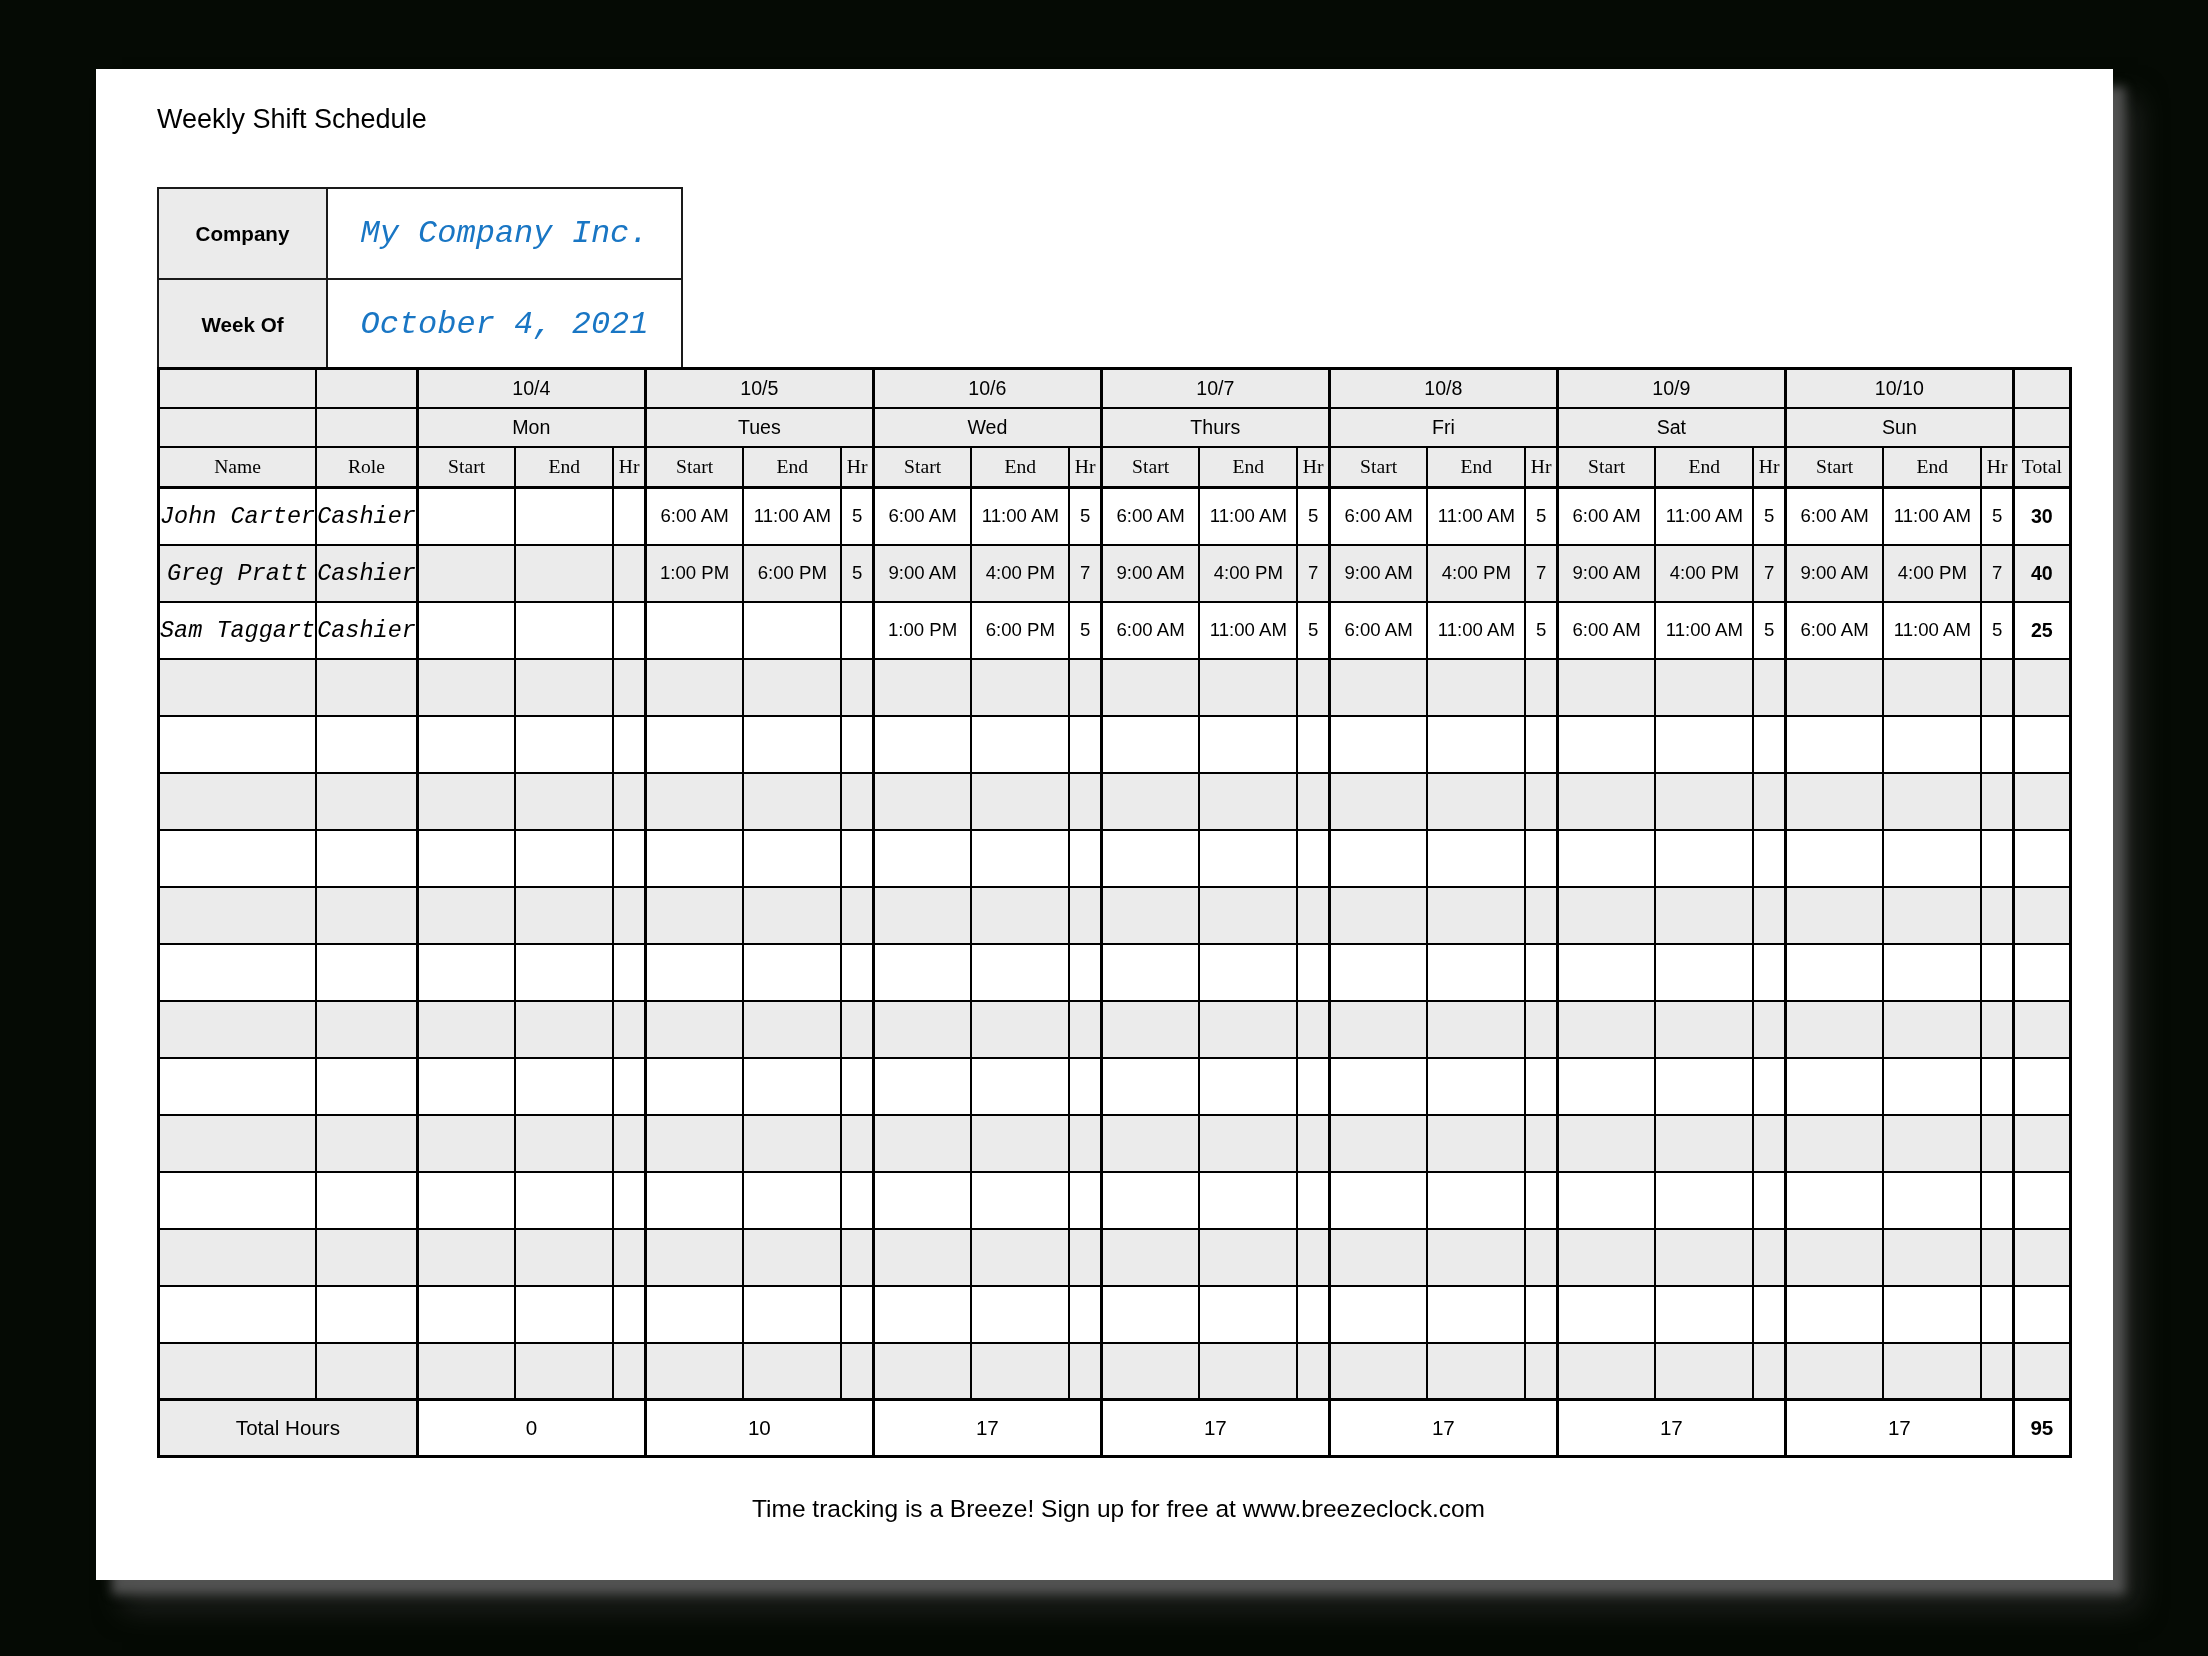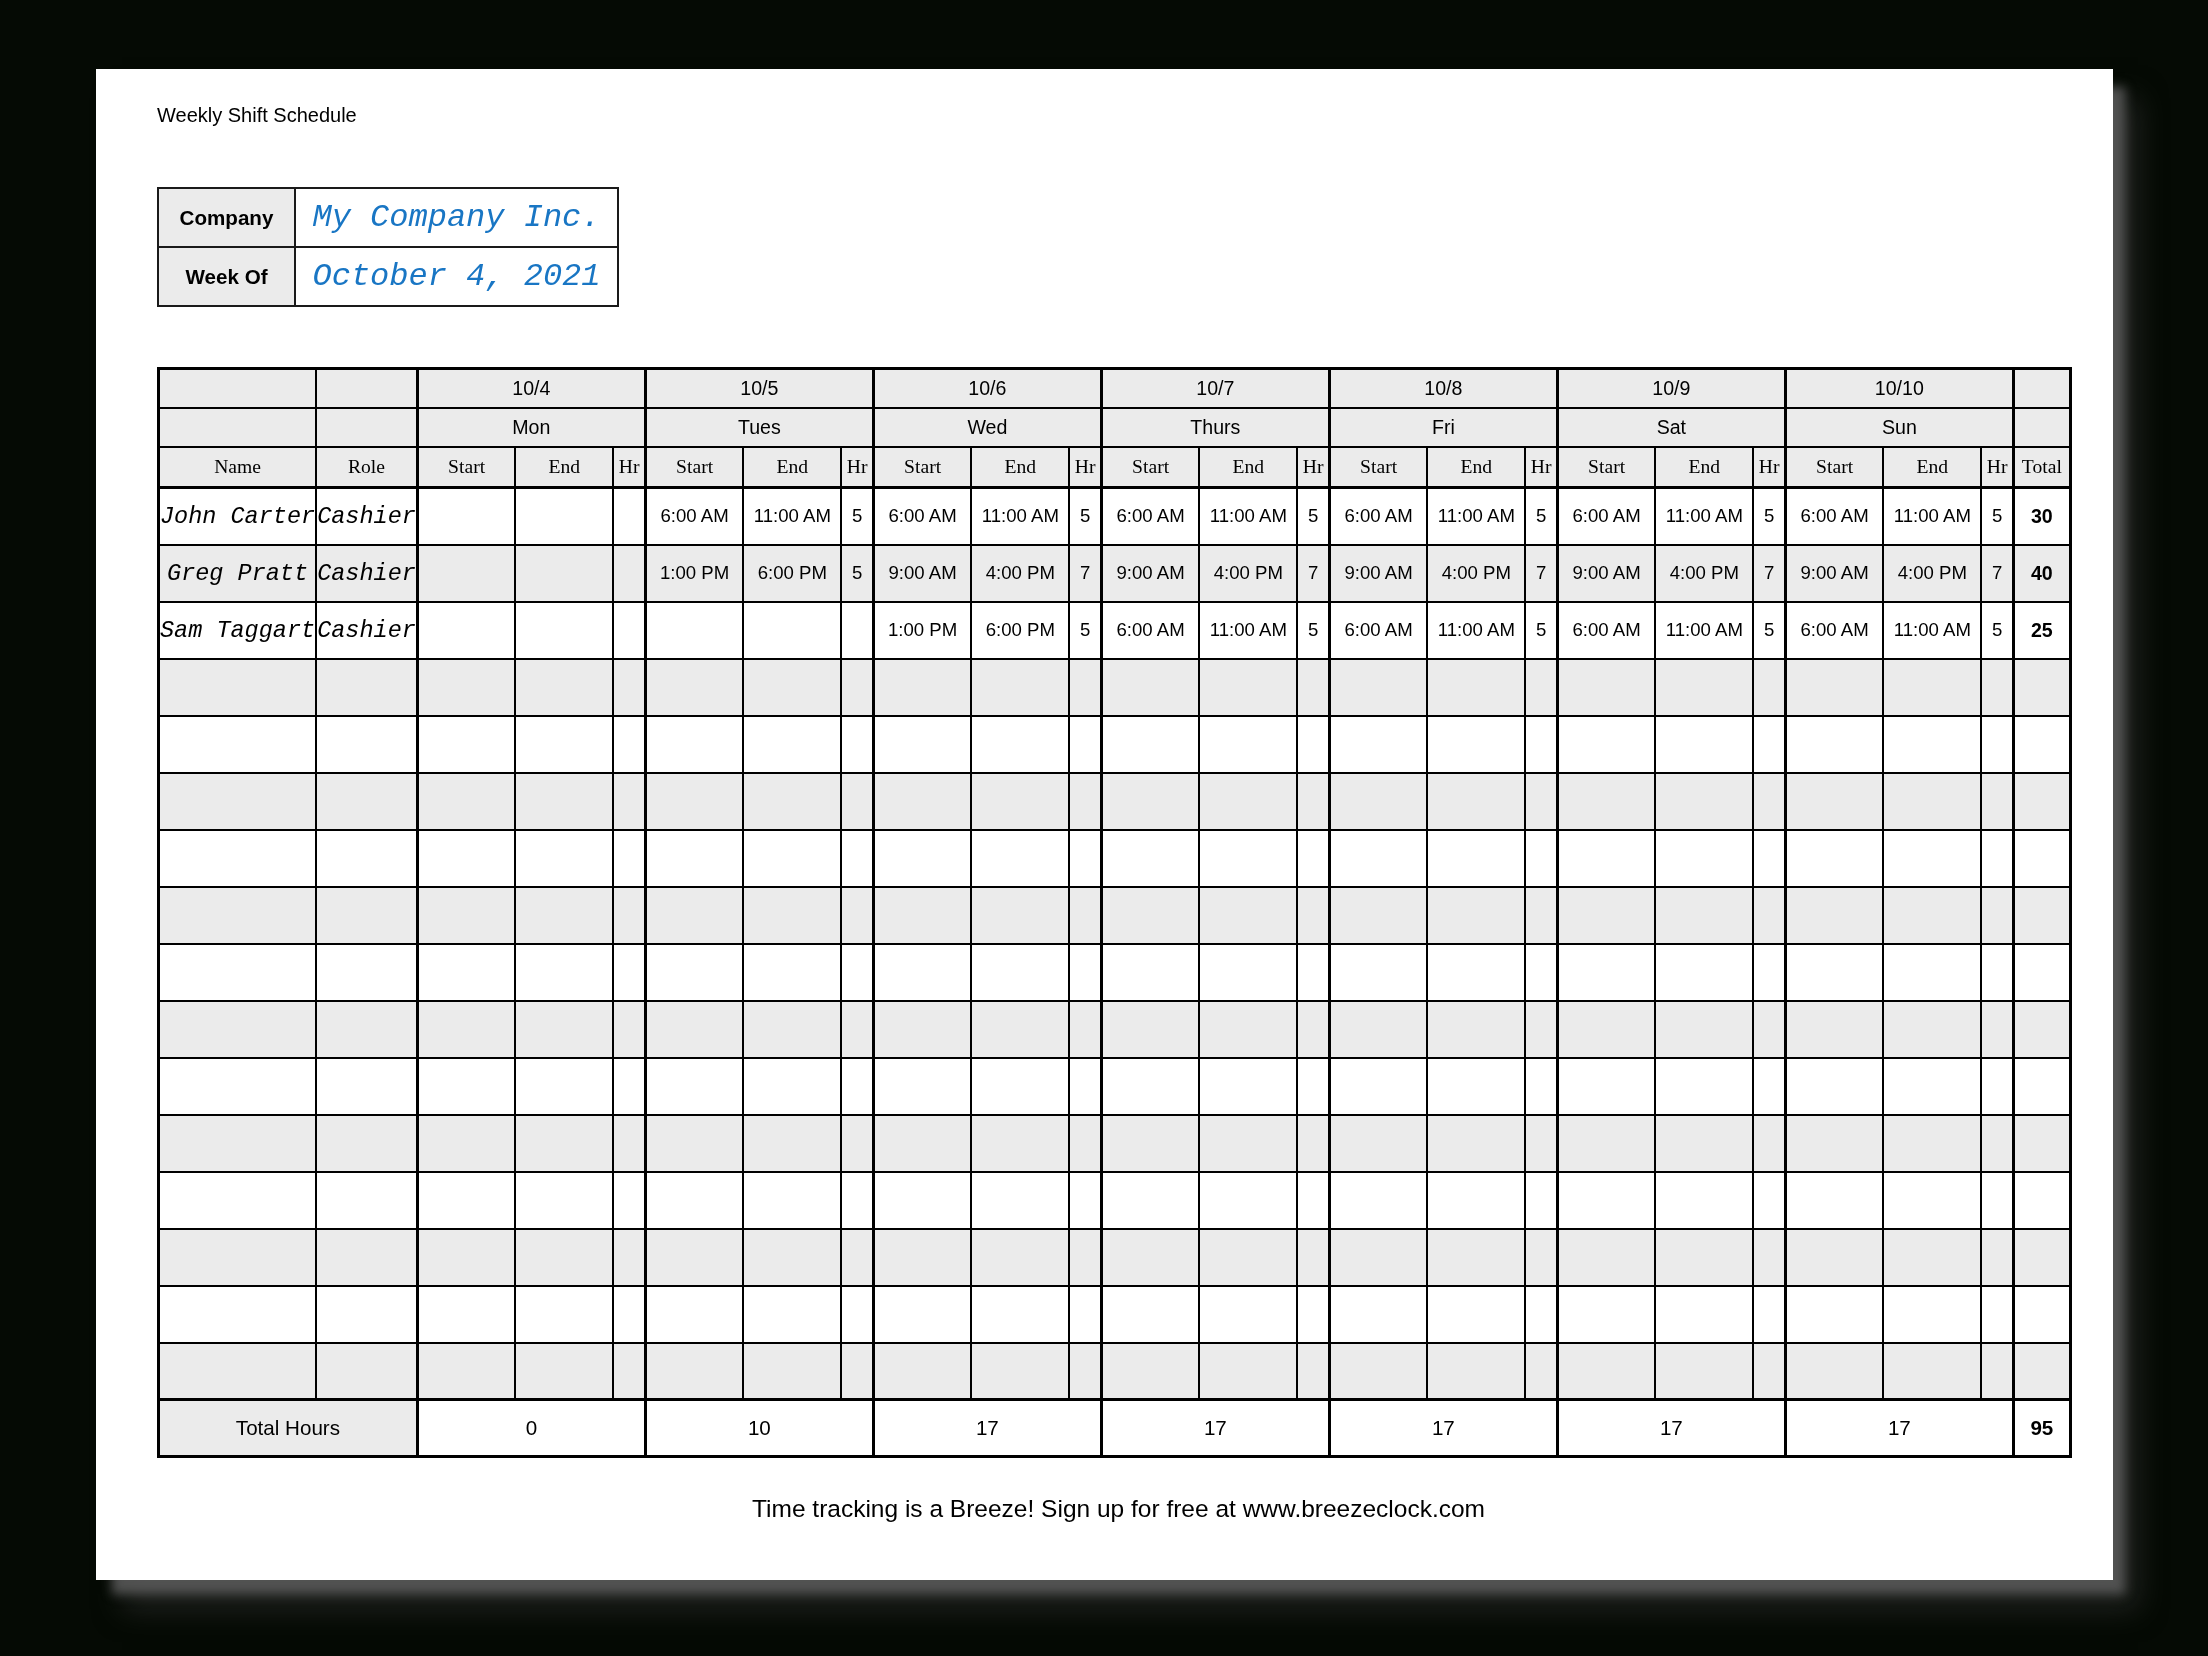--- a/index.html
+++ b/index.html
@@ -11,30 +11,30 @@
     overflow:hidden;
   }
   .page{
     position:absolute;left:96px;top:69px;
     width:2017px;height:1511px;
     background:#ffffff;
     box-shadow:13.7px 15.7px 9.8px -2px rgba(90,90,90,0.85), 25.5px 29px 27.4px rgba(60,60,60,0.5);
   }
   .page-title{
     position:absolute;left:61px;top:35px;
-    font-size:20px;color:#000;
+    font-size:27px;color:#000;
   }
   
   .info-box{
     position:absolute;left:61px;top:118px;
     border-collapse:collapse;
   }
   .info-box td{
     border:2.9px solid #1a1a1a;
-    height:57px;padding:0;text-align:center;vertical-align:middle;
+    height:57px;padding:16px;text-align:center;vertical-align:middle;
   }
   .info-box td.ib-label{
     width:135px;background:#ebebeb;
     font-weight:bold;font-size:20.6px;color:#000;
   }
   .info-box td.ib-value{
     width:321px;background:#fff;
   }
   .script{
     font-family:Liberation Mono, monospace;

